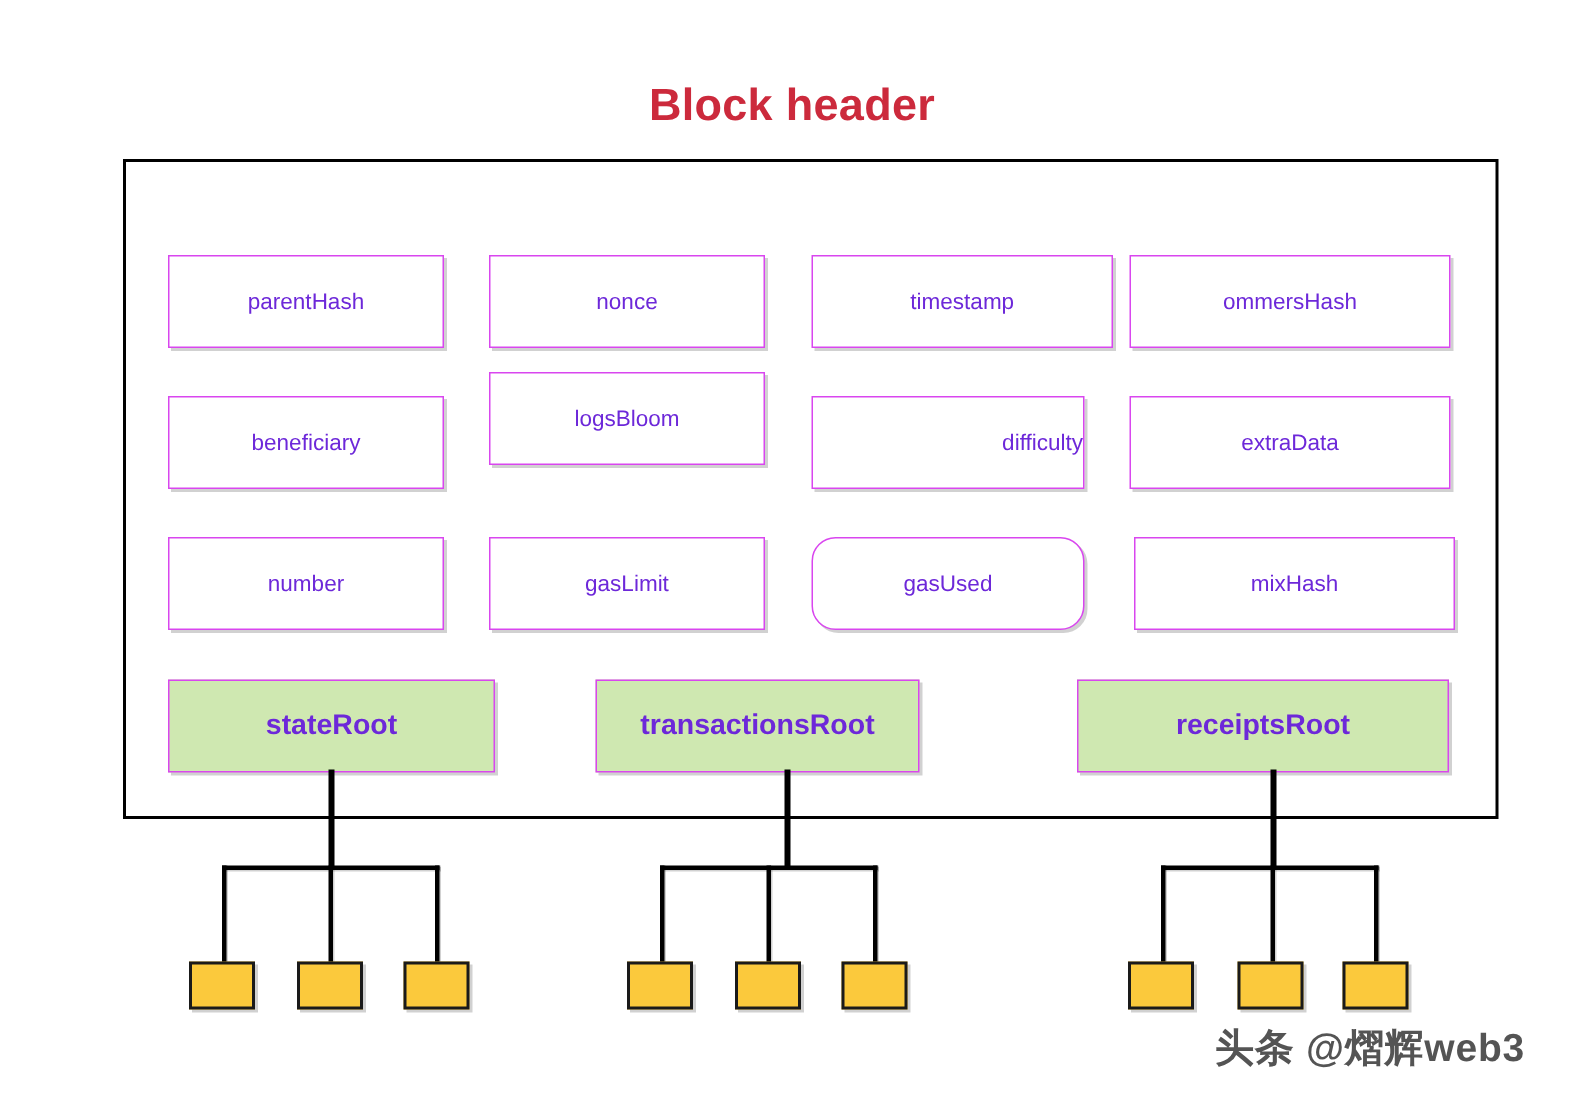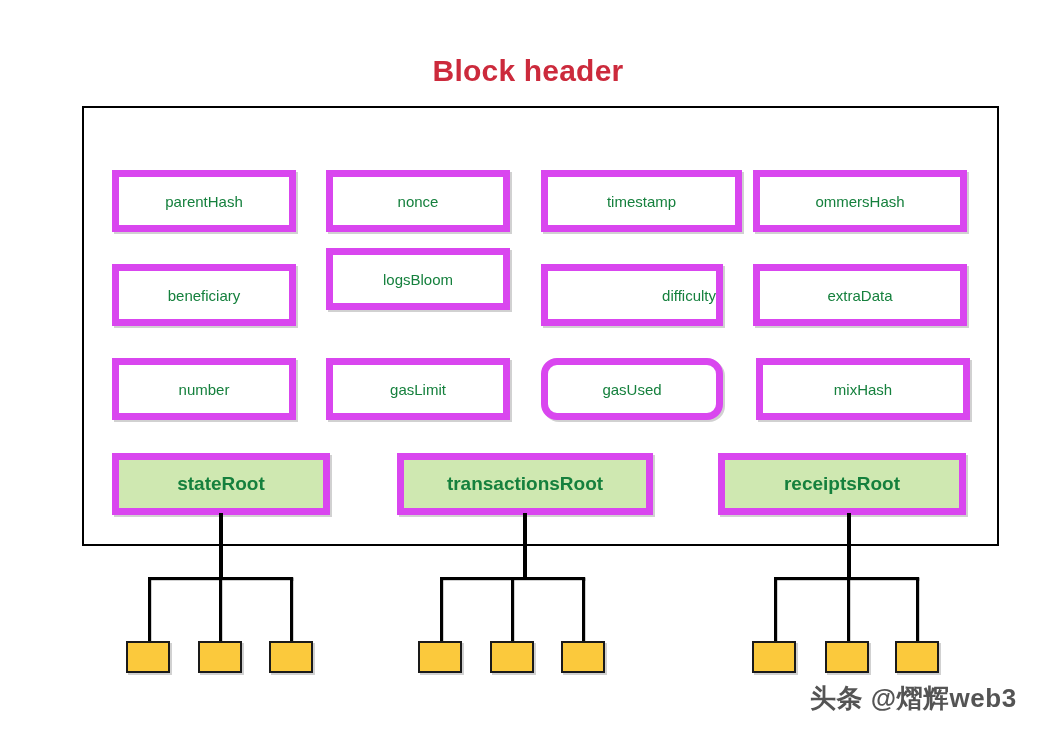--- a/index.html
+++ b/index.html
@@ -41,27 +41,27 @@
     height: 440px;
     border: 2px solid #000000;
     box-sizing: border-box;
     background: #ffffff;
   }
 
   
   .field {
     position: absolute;
     box-sizing: border-box;
-    border: 7px solid #d946ef;
+    border: 1px solid #d946ef;
     background: #ffffff;
     display: flex;
     align-items: center;
     justify-content: center;
     font-size: 15px;
-    color: #15803d;
+    color: #6d28d9;
     box-shadow: 2px 2px 0 rgba(0,0,0,0.18);
     height: 62px;
   }
   .field.green {
     background: #cfe8b1;
     font-weight: bold;
     font-size: 19px;
   }
 
   
@@ -150,21 +150,21 @@
   <div class="field" style="left:541px; top:358px; width:182px;border-radius:16px;">
     <span>gasUsed</span>
   </div>
   <div class="field" style="left:756px; top:358px; width:214px;">
     <span>mixHash</span>
   </div>
 
   <div class="field green" style="left:112px; top:453px; width:218px; height:62px;">
     <span>stateRoot</span>
   </div>
-  <div class="field green" style="left:397px; top:453px; width:256px; height:62px;">
+  <div class="field green" style="left:397px; top:453px; width:216px; height:62px;">
     <span>transactionsRoot</span>
   </div>
   <div class="field green" style="left:718px; top:453px; width:248px; height:62px;">
     <span>receiptsRoot</span>
   </div>
 
   <div class="stem" style="left:219px; top:513px; height:66px;"></div>
   <div class="hbar" style="left:148px; top:577px; width:145px;"></div>
   <div class="drop" style="left:148px; top:577px; height:66px;"></div>
   <div class="drop" style="left:219px; top:577px; height:66px;"></div>

